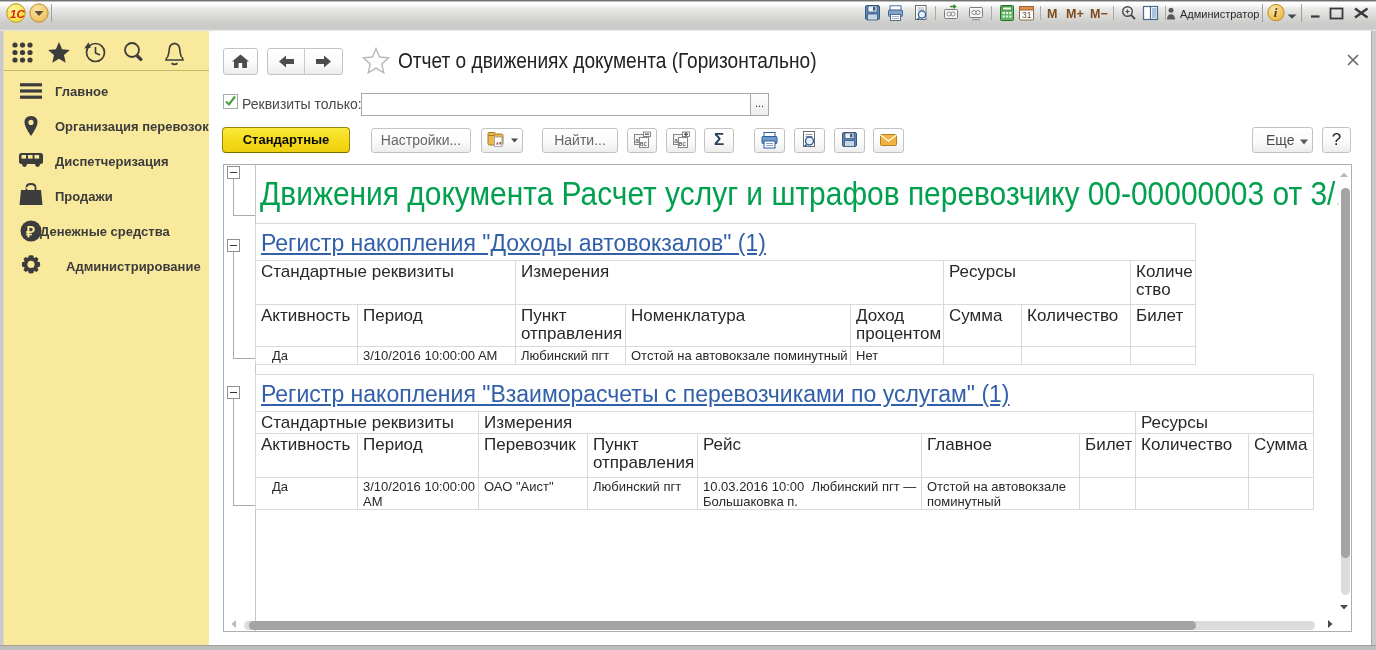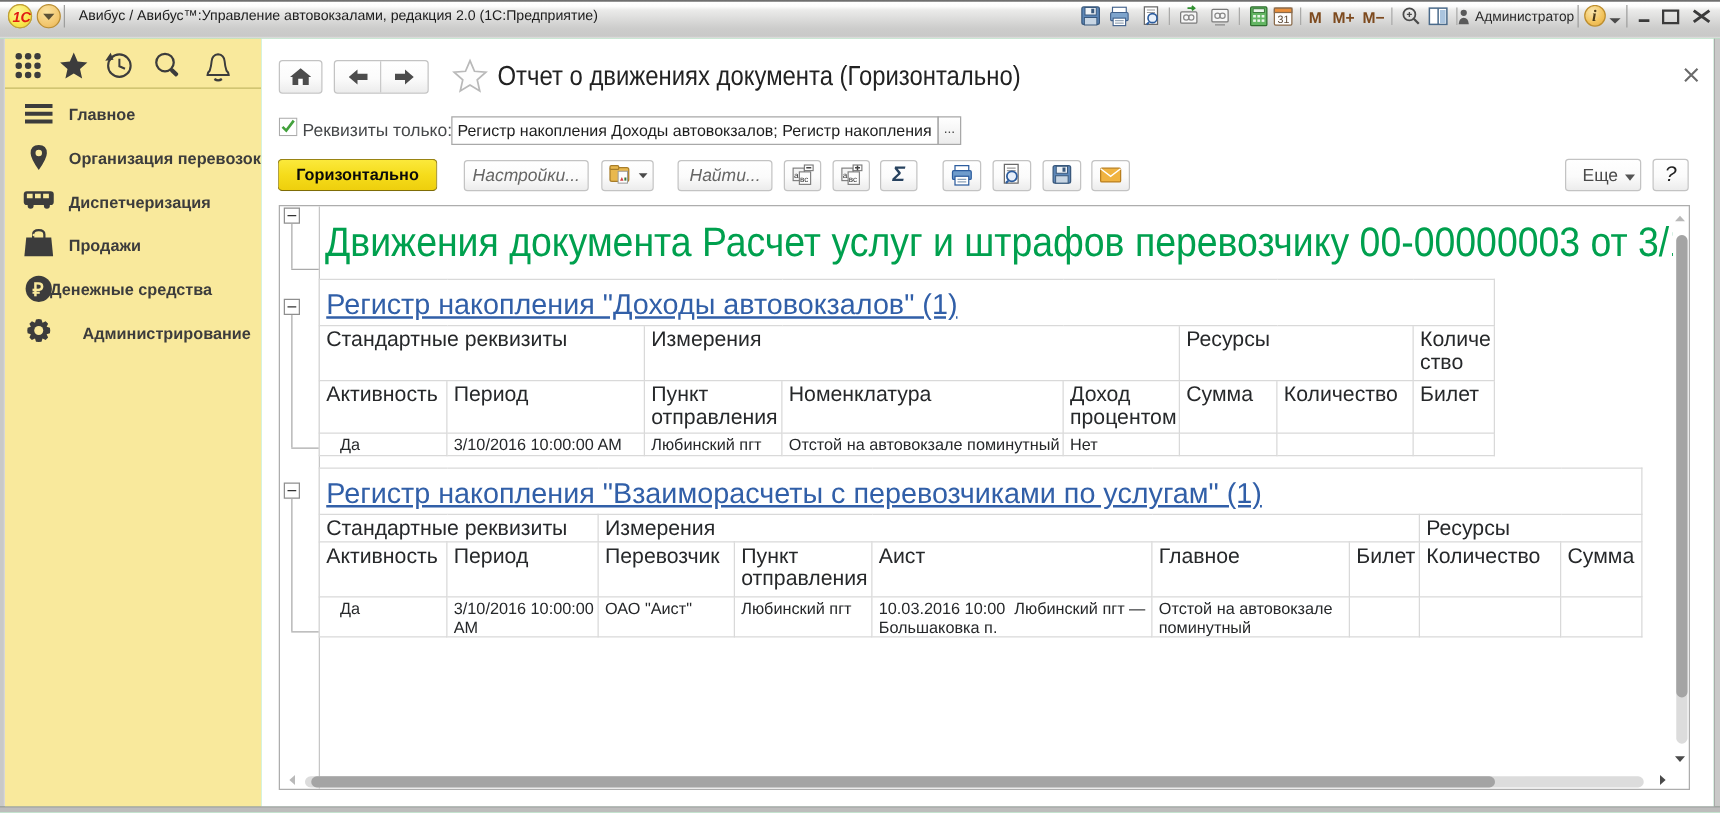--- a/index.html
+++ b/index.html
@@ -1,28 +1,28 @@
 <!DOCTYPE html>
 <html><head><meta charset="utf-8">
 <style>
   html,body{margin:0;padding:0;}
   body{width:1376px;height:650px;overflow:hidden;font-family:"Liberation Sans",sans-serif;}
   .abs{position:absolute;}
-  #root{position:relative;width:1376px;height:650px;background:#22c55e;}
+  #root{position:relative;width:1376px;height:477px;background:#fca5a5;}
   
   #titlebar{left:0;top:0;width:1376px;height:31px;
     background:linear-gradient(180deg,#686868 0,#7a7a7a 1px,#ffffff 2px,#fdfdfd 5px,#ebebea 8px,#d8d8d7 17px,#cccccb 23px,#c9c9c8 29px,#ececeb 31px);}
   #bord-l{left:0;top:31px;width:4px;height:614px;background:#c9c9c8;border-right:1px solid #d7d7d6;box-sizing:border-box;}
   #bord-r{left:1371px;top:31px;width:5px;height:614px;background:#c9c9c8;box-sizing:border-box;border-left:1px solid #a9a9a8;}
   #bord-b{left:0;top:645px;width:1376px;height:5px;background:#bdbdbc;border-top:1px solid #a0a09f;box-sizing:border-box;}
   #sidebar{left:4px;top:31px;width:205px;height:614px;background:#f9e99c;}
   #content{left:209px;top:31px;width:1162px;height:614px;background:#fff;}
   .mnu-txt{font-size:13px;color:#3c3c3c;font-weight:bold;}
   .btn{position:absolute;background:linear-gradient(180deg,#ffffff 0%,#fbfbfb 55%,#ececec 100%);
-    border:1px solid #c3c3c3;border-radius:3px;box-sizing:border-box;font-style:italic;}
+    border:1px solid #c3c3c3;border-radius:3px;box-sizing:border-box;}
   .btn-txt{color:#666665;font-size:14px;}
   
   .rt{position:absolute;border-collapse:collapse;table-layout:fixed;}
   .rt td{border:1px solid #d9d9d9;padding:2px 0 0 5px;vertical-align:top;overflow:hidden;
      font-size:17px;color:#26282a;line-height:18px;white-space:normal;}
   .rt td.dat{font-size:13px;line-height:15px;padding-top:1px;}
   .lnk{color:#315fa8;text-decoration:underline;font-size:23px;line-height:26px;}
 </style></head>
 <body>
 <div id="root">
@@ -43,21 +43,20 @@
           <stop offset="1" stop-color="#e4ad50"></stop>
         </radialGradient>
       </defs>
     <text x="4" y="14.5" font-family="Liberation Sans" font-size="11.5" font-weight="bold" font-style="italic" fill="#e01b12">1С</text>
   </svg>
   <svg class="abs" style="left:29px;top:3px;" width="20" height="20" viewBox="0 0 20 20">
     <circle cx="10" cy="10" r="9.2" fill="url(#lg2)" stroke="#b98e35" stroke-width="1"></circle>
     <path d="M5.5 8 L14.5 8 L10 13 Z" fill="#5d5236"></path>
   </svg>
   <div class="abs" style="left:51px;top:4px;width:1px;height:18px;background:#9e9e9d;"></div>
-  <div class="abs" style="left:63px;top:6.5px;font-size:11.3px;color:#1c1c1c;">Авибус / Авибус™:Управление автовокзалами, редакция 2.0  (1С:Предприятие)</div>
 
   <svg class="abs" style="left:862px;top:4px;" width="460" height="18" viewBox="0 0 460 18">
 
     <g transform="translate(3,1)">
       <rect x="0.5" y="0.5" width="14" height="14" rx="1.5" fill="#5d87b8" stroke="#39587c"></rect>
       <rect x="3" y="1" width="9" height="6" fill="#eef2f6" stroke="#39587c" stroke-width="0.8"></rect>
       <rect x="8" y="2" width="2.4" height="3.6" fill="#39587c"></rect>
       <rect x="2.5" y="9" width="10" height="6" fill="#c8d6e4" stroke="#39587c" stroke-width="0.8"></rect>
     </g>
 
@@ -245,24 +244,23 @@
   <svg class="abs" style="left:1345px;top:52px;" width="16" height="16" viewBox="0 0 16 16">
     <path d="M3 3 L13 13 M13 3 L3 13" stroke="#6b6b6b" stroke-width="1.7"></path>
   </svg>
 
   <svg class="abs" style="left:223px;top:94px;" width="15" height="15" viewBox="0 0 15 15">
     <rect x="0.5" y="0.5" width="14" height="14" fill="#fff" stroke="#ababab"></rect>
     <path d="M3 7.5 L6 10.5 L12 2.5" fill="none" stroke="#42a13c" stroke-width="2.1"></path>
   </svg>
   <div class="abs" style="left:242px;top:96px;font-size:14px;color:#46484a;">Реквизиты только:</div>
   <div class="abs" style="left:361px;top:93px;width:390px;height:23px;border:1px solid #a8a8a8;box-sizing:border-box;background:#fff;"></div>
-  <div class="abs" style="left:366px;top:97px;width:380px;font-size:12.8px;color:#1e1e1e;white-space:nowrap;overflow:hidden;">Регистр накопления Доходы автовокзалов; Регистр накопления</div>
   <div class="abs" style="left:750px;top:93px;width:19px;height:23px;border:1px solid #a8a8a8;box-sizing:border-box;background:linear-gradient(180deg,#fff,#ececec);font-size:11px;color:#444;text-align:center;line-height:19px;">...</div>
 
-  <div class="abs" style="left:222px;top:127px;width:128px;height:26px;background:linear-gradient(180deg,#fbe93b 0%,#f5dc1b 50%,#eecf0d 100%);border:1px solid #998413;border-bottom-color:#7e6c06;border-radius:4px;box-sizing:border-box;text-align:center;font-size:13px;font-weight:bold;color:#0a0a0a;line-height:24px;">Горизонтально</div>
+  <div class="abs" style="left:222px;top:127px;width:128px;height:26px;background:linear-gradient(180deg,#fbe93b 0%,#f5dc1b 50%,#eecf0d 100%);border:1px solid #998413;border-bottom-color:#7e6c06;border-radius:4px;box-sizing:border-box;text-align:center;font-size:13px;font-weight:bold;color:#0a0a0a;line-height:24px;">Стандартные</div>
   <div class="btn btn-txt" style="left:371px;top:128px;width:100px;height:25px;text-align:center;line-height:23px;">Настройки...</div>
   <div class="btn" style="left:481px;top:128px;width:42px;height:25px;"></div>
   <svg class="abs" style="left:481px;top:128px;" width="42" height="25" viewBox="0 0 42 25">
     <rect x="7" y="6" width="15" height="11" rx="1.5" fill="#e9b84e" stroke="#a87d28"></rect>
     <rect x="7" y="4.5" width="7" height="3" rx="1" fill="#e9b84e" stroke="#a87d28"></rect>
     <rect x="13.5" y="9" width="7.5" height="9.5" fill="#fdfdfd" stroke="#9a9a9a" stroke-width="0.8"></rect>
     <path d="M15 16.5 L16.5 13.5 L17.8 16.5 Z" fill="#d04040"></path>
       <rect x="18.5" y="14" width="1.6" height="2.5" fill="#3a7a3a"></rect>
     <path d="M30 10.5 L37 10.5 L33.5 14.5 Z" fill="#4a4a4a"></path>
   </svg>
@@ -404,21 +402,21 @@
       <tr style="height:22px;">
             <td colspan="2">Стандартные реквизиты</td>
             <td colspan="5">Измерения</td>
             <td colspan="2">Ресурсы</td>
           </tr>
       <tr style="height:44px;">
             <td>Активность</td>
             <td>Период</td>
             <td>Перевозчик</td>
             <td>Пункт отправления</td>
-            <td>Аист</td>
+            <td>Рейс</td>
             <td>Главное</td>
             <td>Билет</td>
             <td>Количество</td>
             <td>Сумма</td>
           </tr>
       <tr style="height:32px;">
             <td class="dat" style="padding-left:16px;">Да</td>
             <td class="dat">3/10/2016 10:00:00 AM</td>
             <td class="dat">ОАО "Аист"</td>
             <td class="dat">Любинский пгт</td>

